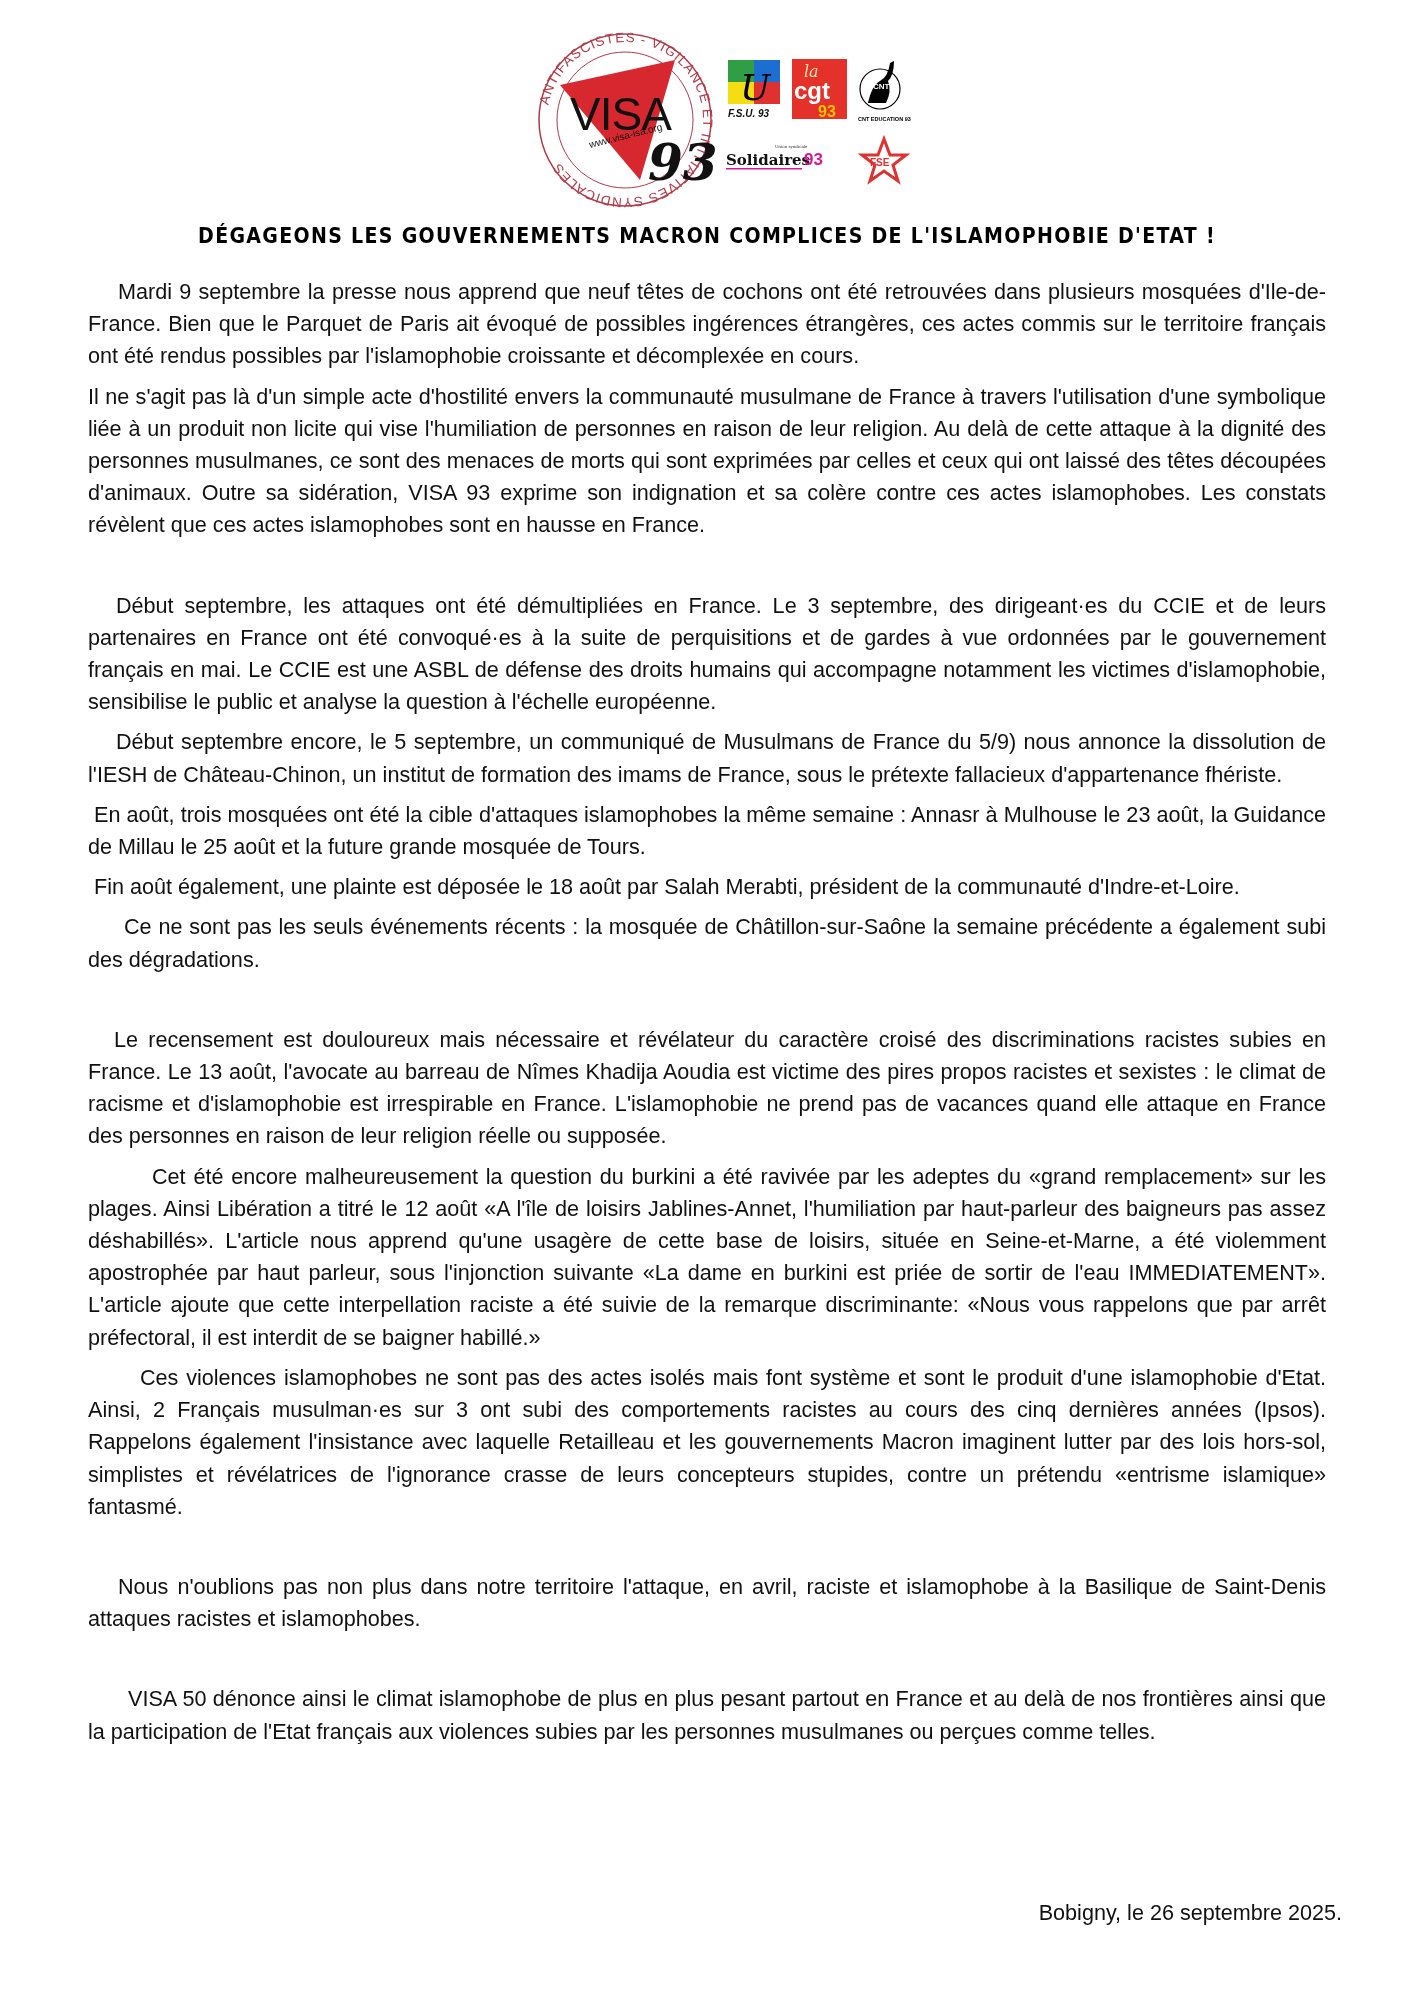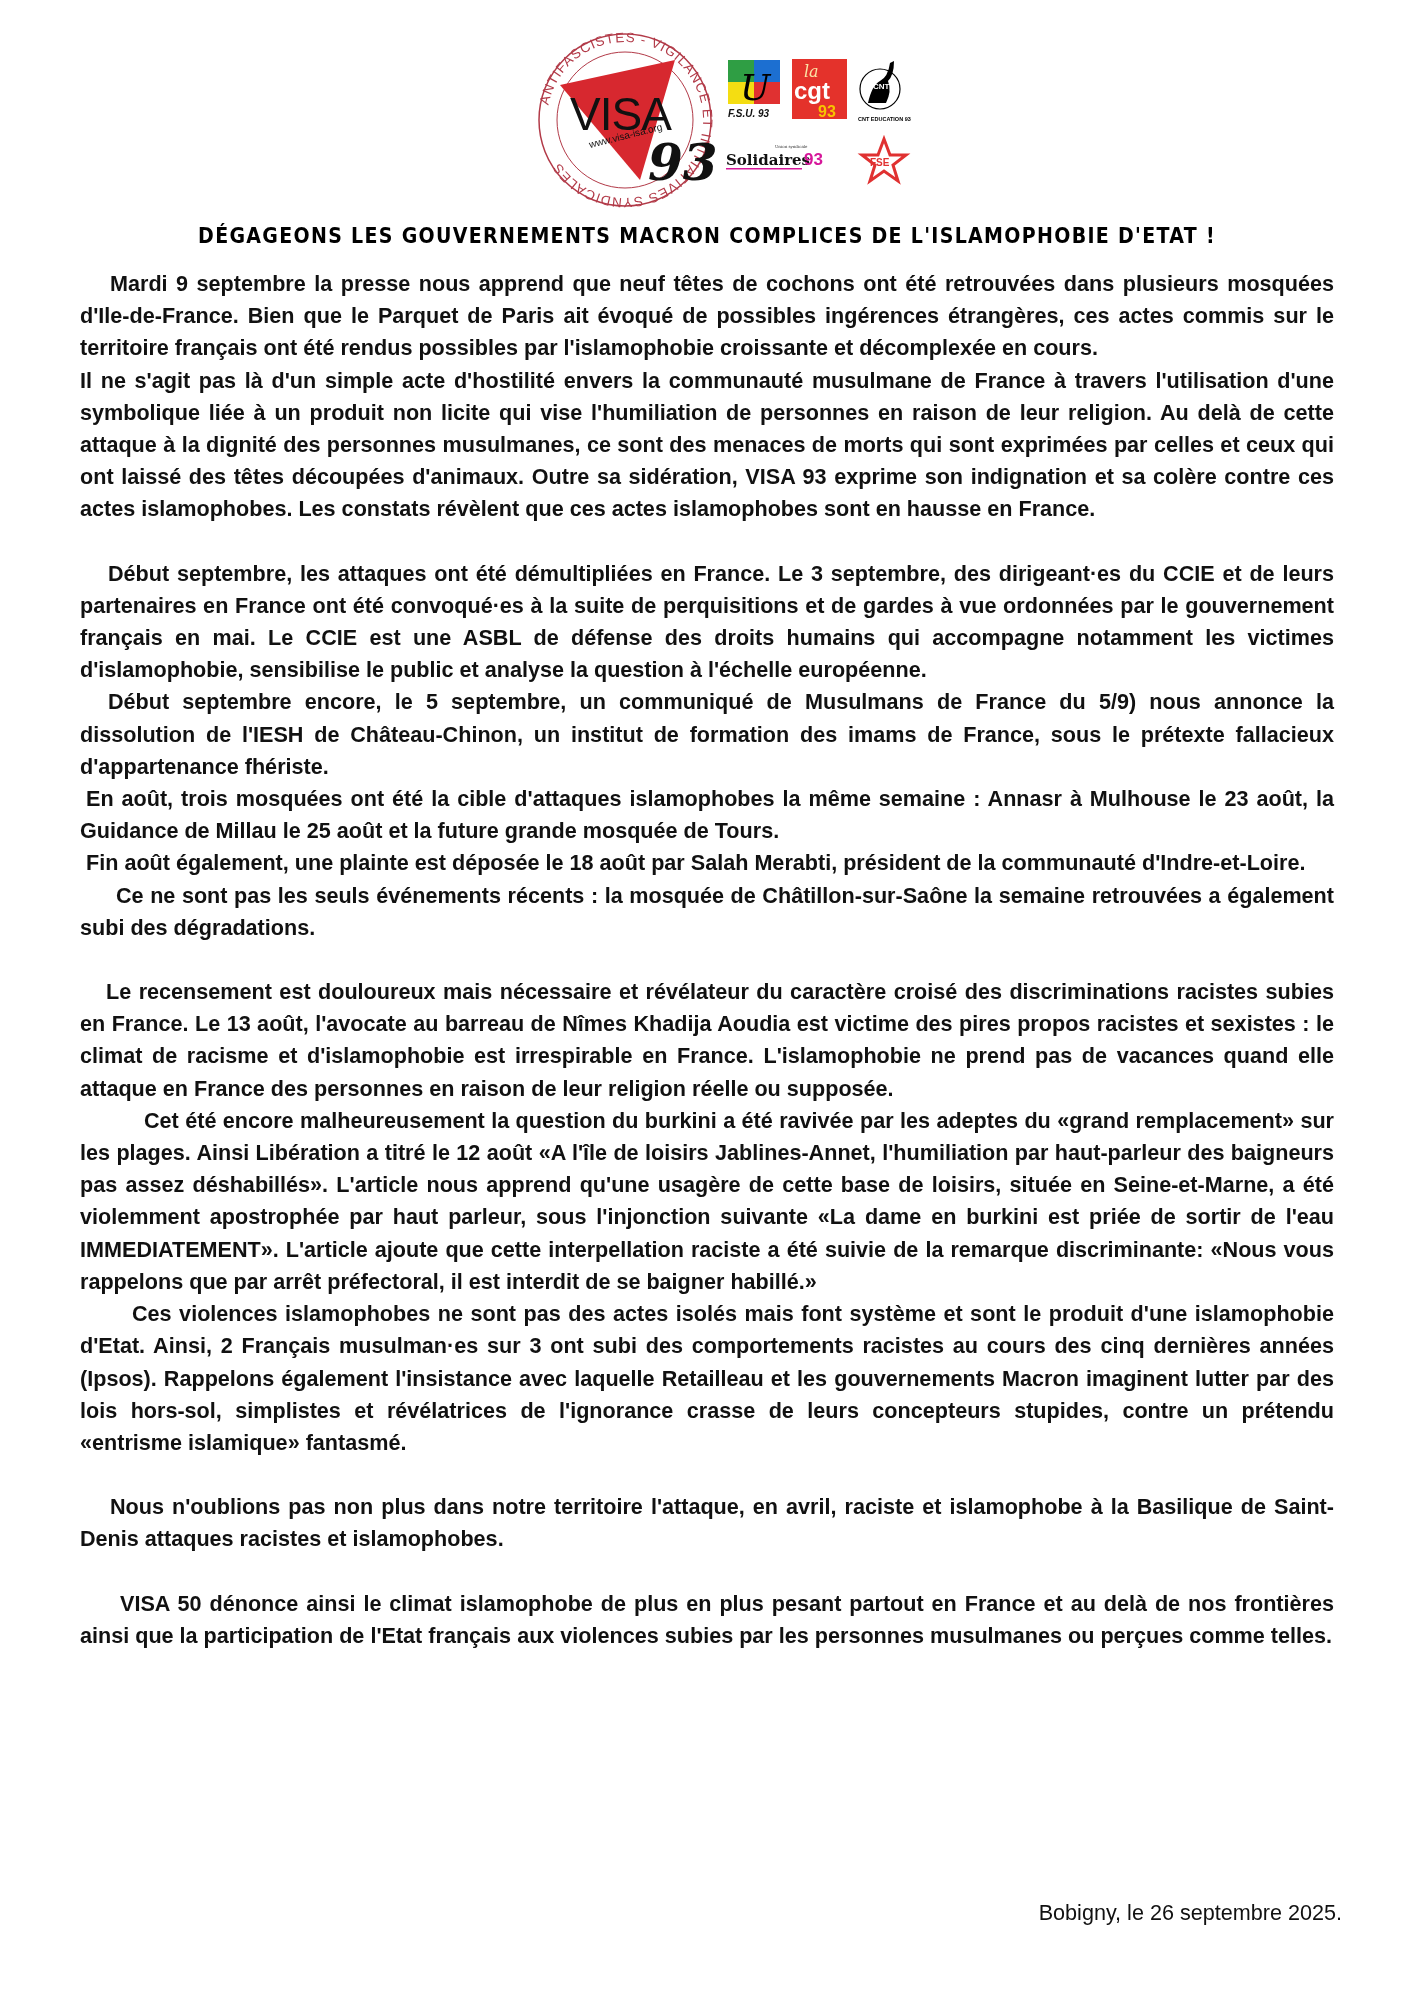--- a/index.html
+++ b/index.html
@@ -6,21 +6,21 @@
   body { width: 1414px; height: 2000px; position: relative; overflow: hidden;
          font-family: "Liberation Sans", sans-serif; color: #111; }
   .logos { position: absolute; top: 30px; left: 520px; width: 420px; height: 180px; }
   .visa-logo { position: absolute; left: 10px; top: 0; width: 190px; height: 180px; }
   .union-logos { position: absolute; left: 200px; top: 25px; width: 210px; height: 130px; }
   .title { position: absolute; top: 224px; left: 0; width: 1414px; text-align: center;
            font-family: "DejaVu Sans", sans-serif; font-weight: 900; font-size: 19px;
            letter-spacing: 1.3px; color: #000; transform: scaleY(1.15); }
   .content { position: absolute; top: 268px; left: 80px; width: 1254px;
              font-size: 21.6px; line-height: 32.2px; text-align: justify; }
-  .content p { margin: 0; font-weight: bold; }
+  .content p { margin: 8px; }
   .gap { height: 32px; }
   .ind3 { text-indent: 7px; }
   .ind5 { text-indent: 30px; }
   .signature { position: absolute; top: 1900px; right: 72px; font-size: 21.6px; text-align: right; }
 </style>
 </head>
 <body>
 
 <div class="logos">
   <svg class="visa-logo" viewBox="0 0 190 180">
@@ -75,21 +75,21 @@
 <div class="title">DÉGAGEONS LES GOUVERNEMENTS MACRON COMPLICES DE L'ISLAMOPHOBIE D'ETAT !</div>
 
 <div class="content">
   <p class="ind5">Mardi 9 septembre la presse nous apprend que neuf têtes de cochons ont été retrouvées dans plusieurs mosquées d'Ile-de-France. Bien que le Parquet de Paris ait évoqué de possibles ingérences étrangères, ces actes commis sur le territoire français ont été rendus possibles par l'islamophobie croissante et décomplexée en cours.</p>
   <p>Il ne s'agit pas là d'un simple acte d'hostilité envers la communauté musulmane de France à travers l'utilisation d'une symbolique liée à un produit non licite qui vise l'humiliation de personnes en raison de leur religion. Au delà de cette attaque à la dignité des personnes musulmanes, ce sont des menaces de morts qui sont exprimées par celles et ceux qui ont laissé des têtes découpées d'animaux. Outre sa sidération, VISA 93 exprime son indignation et sa colère contre ces actes islamophobes. Les constats révèlent que ces actes islamophobes sont en hausse en France.</p>
   <div class="gap"></div>
   <p class="ind3" style="text-indent:28px">Début septembre, les attaques ont été démultipliées en France. Le 3 septembre, des dirigeant·es du CCIE et de leurs partenaires en France ont été convoqué·es à la suite de perquisitions et de gardes à vue ordonnées par le gouvernement français en mai. Le CCIE est une ASBL de défense des droits humains qui accompagne notamment les victimes d'islamophobie, sensibilise le public et analyse la question à l'échelle européenne.</p>
   <p style="text-indent:28px">Début septembre encore, le 5 septembre, un communiqué de Musulmans de France du 5/9) nous annonce la dissolution de l'IESH de Château-Chinon, un institut de formation des imams de France, sous le prétexte fallacieux d'appartenance fhériste.</p>
   <p style="text-indent:6px">En août, trois mosquées ont été la cible d'attaques islamophobes la même semaine : Annasr à Mulhouse le 23 août, la Guidance de Millau le 25 août et la future grande mosquée de Tours.</p>
   <p style="text-indent:6px">Fin août également, une plainte est déposée le 18 août par Salah Merabti, président de la communauté d'Indre-et-Loire.</p>
-  <p style="text-indent:36px">Ce ne sont pas les seuls événements récents : la mosquée de Châtillon-sur-Saône la semaine retrouvées a également subi des dégradations.</p>
+  <p style="text-indent:36px">Ce ne sont pas les seuls événements récents : la mosquée de Châtillon-sur-Saône la semaine précédente a également subi des dégradations.</p>
   <div class="gap"></div>
   <p style="text-indent:26px">Le recensement est douloureux mais nécessaire et révélateur du caractère croisé des discriminations racistes subies en France. Le 13 août, l'avocate au barreau de Nîmes Khadija Aoudia est victime des pires propos racistes et sexistes : le climat de racisme et d'islamophobie est irrespirable en France. L'islamophobie ne prend pas de vacances quand elle attaque en France des personnes en raison de leur religion réelle ou supposée.</p>
   <p style="text-indent:64px">Cet été encore malheureusement la question du burkini a été ravivée par les adeptes du «grand remplacement» sur les plages. Ainsi Libération a titré le 12 août «A l'île de loisirs Jablines-Annet, l'humiliation par haut-parleur des baigneurs pas assez déshabillés». L'article nous apprend qu'une usagère de cette base de loisirs, située en Seine-et-Marne, a été violemment apostrophée par haut parleur, sous l'injonction suivante «La dame en burkini est priée de sortir de l'eau IMMEDIATEMENT». L'article ajoute que cette interpellation raciste  a été suivie de la remarque discriminante: «Nous vous rappelons que par arrêt préfectoral, il est interdit de se baigner habillé.»</p>
   <p style="text-indent:52px">Ces violences islamophobes ne sont pas des actes isolés mais font système et sont le produit d'une islamophobie d'Etat. Ainsi, 2 Français musulman·es sur 3 ont subi des comportements racistes au cours des cinq dernières années (Ipsos). Rappelons également l'insistance avec laquelle Retailleau et les gouvernements Macron imaginent lutter par des lois hors-sol, simplistes et révélatrices de l'ignorance crasse de leurs concepteurs stupides, contre un prétendu «entrisme islamique» fantasmé.</p>
   <div class="gap"></div>
   <p style="text-indent:30px">Nous n'oublions pas non plus dans notre territoire l'attaque, en avril, raciste et islamophobe à la Basilique de Saint-Denis attaques racistes et islamophobes.</p>
   <div class="gap"></div>
   <p style="text-indent:40px">VISA 50 dénonce ainsi le climat islamophobe de plus en plus pesant partout en France et au delà de nos frontières ainsi que la participation de l'Etat français aux violences subies par les personnes musulmanes ou perçues comme telles.</p>
 </div>
 

